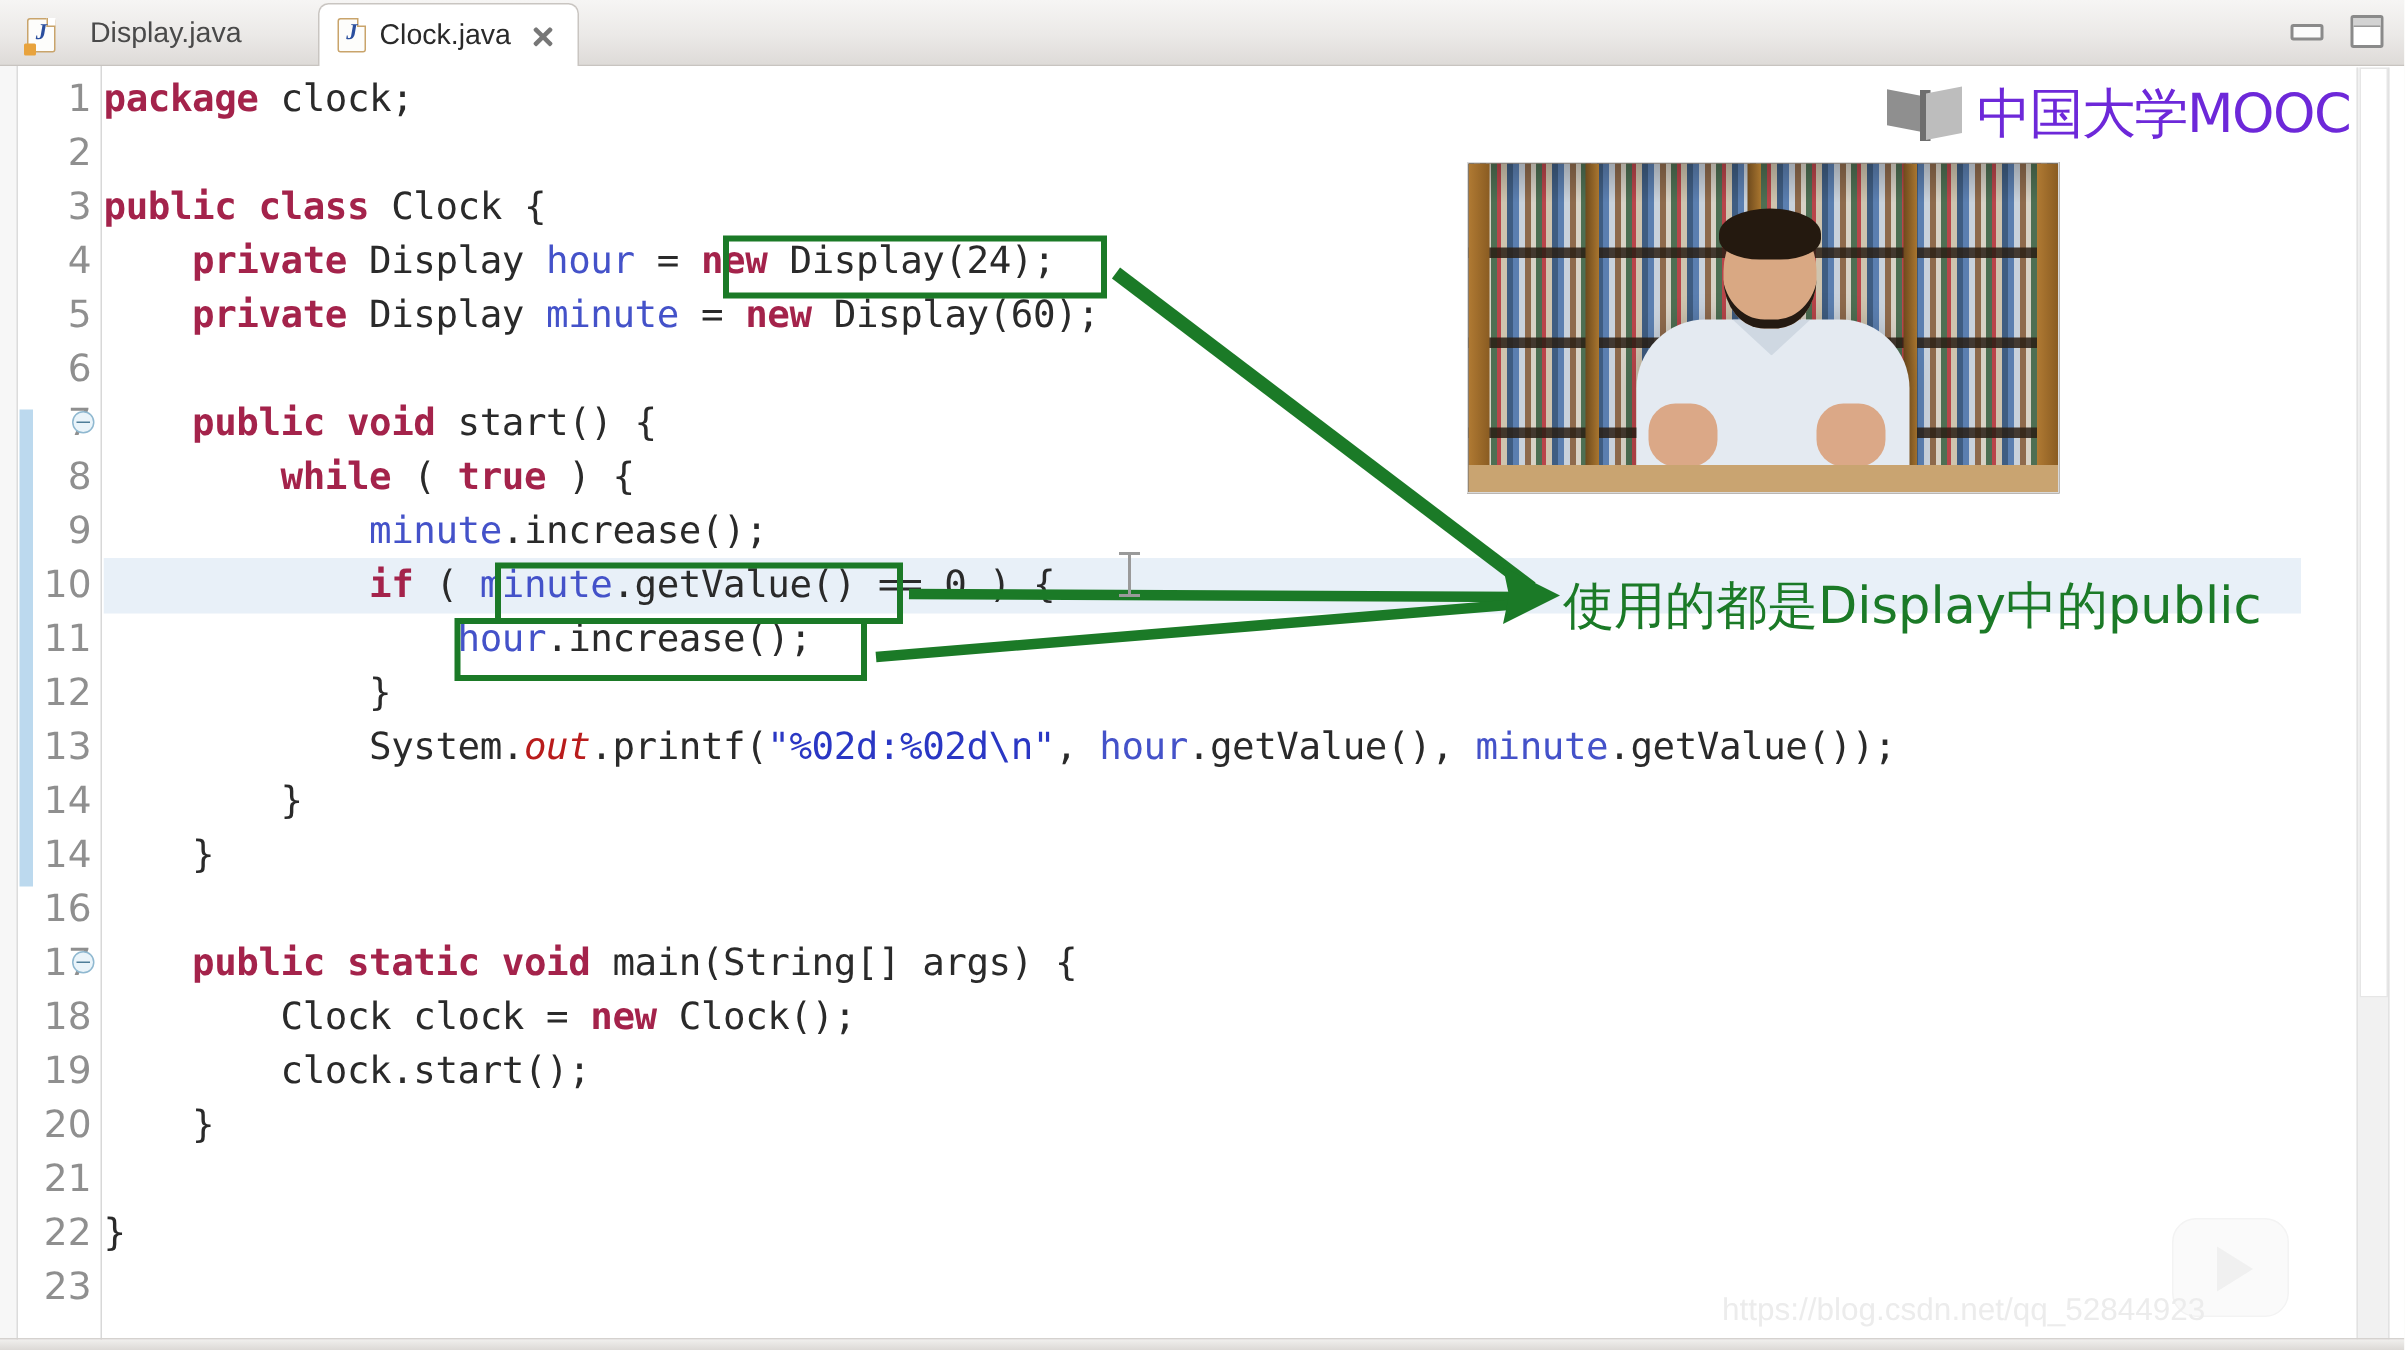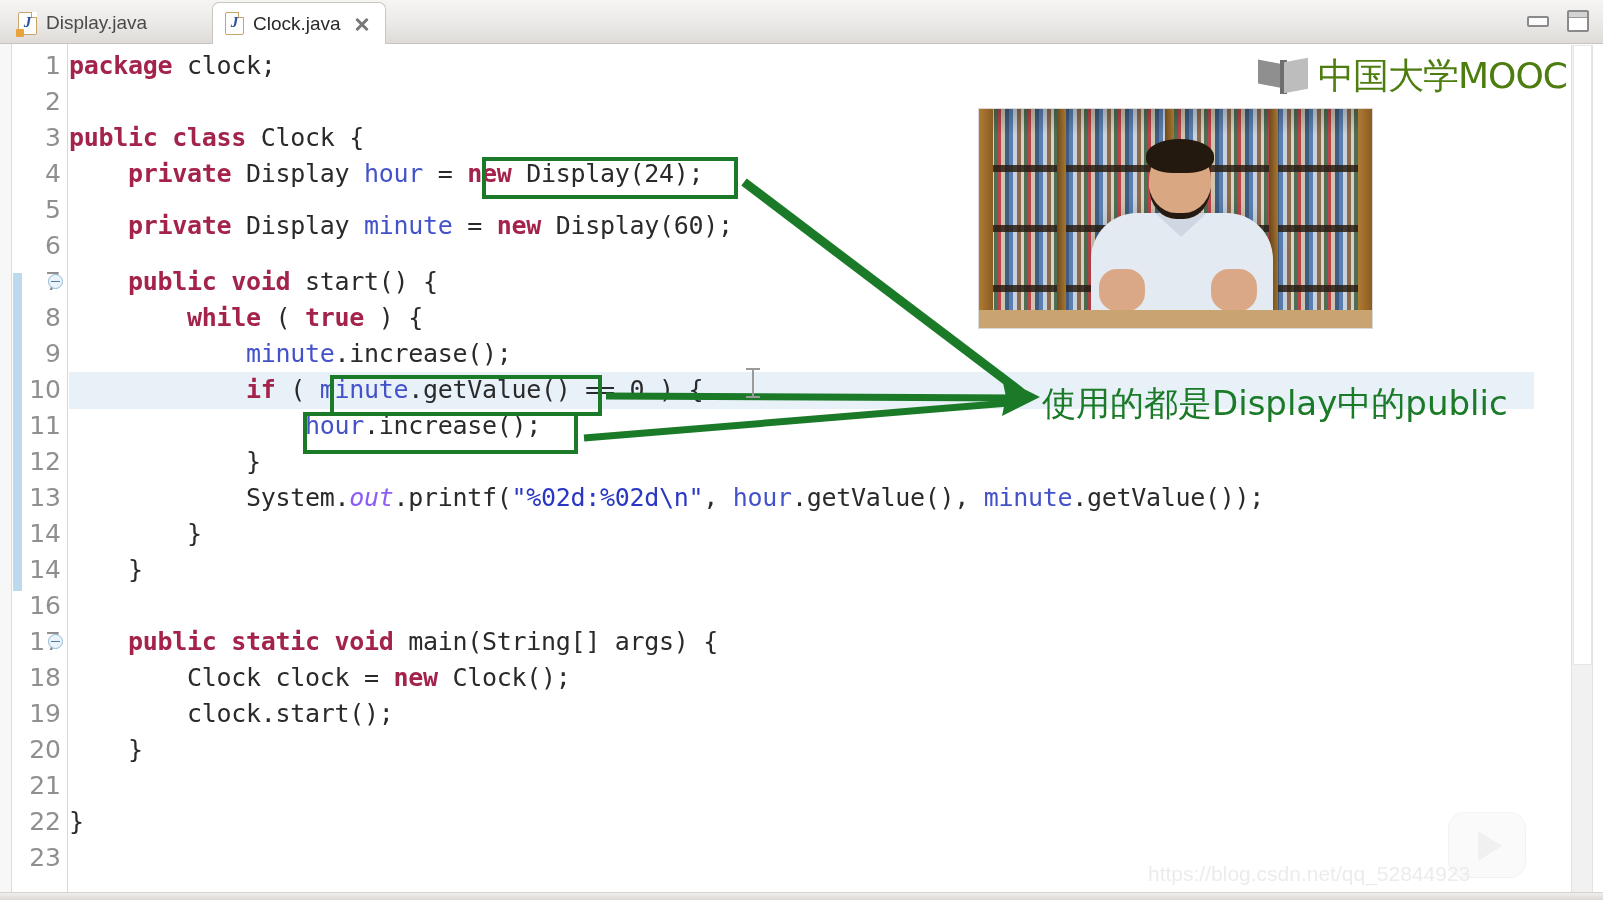--- a/index.html
+++ b/index.html
@@ -195,21 +195,21 @@
     height: 36px;
     line-height: 36px;
     white-space: pre;
     font-family: "DejaVu Sans Mono", monospace;
     font-size: 25px;
     color: #2a2a2a;
     letter-spacing: -0.3px;
   }
   .kw   { color: #a4234b; font-weight: bold; }
   .fld  { color: #4452c9; }
-  .sfld { color: #8b5cf6; font-style: italic; text-align: right; }
+  .sfld { color: #b91c1c; font-style: italic; text-align: right; }
   .str  { color: #2a37c4; }
 
   
   .gbox {
     position: absolute;
     border: 4px solid #1b7a27;
     box-sizing: border-box;
     pointer-events: none;
   }
 
@@ -344,21 +344,21 @@
     transform: skewY(-11deg);
   }
   #mooc .book .spine {
     position: absolute; left: 22px; top: 0px;
     width: 7px; height: 34px;
     background: #6e6e6e;
   }
   #mooc .logotext {
     font-family: "DejaVu Sans", sans-serif;
     font-size: 36px;
-    color: #4d7c0f;
+    color: #6d28d9;
     letter-spacing: -1px;
     white-space: nowrap;
   }
 
   
   #vscroll {
     position: absolute;
     right: 10px; top: 45px;
     width: 22px; height: 848px;
     background: #f1f1f1;
@@ -430,21 +430,21 @@
     box-sizing: border-box;
   }
 </style>
 </head>
 <body>
 
 <div id="window">
 
   <div id="tabbar">
 
-    <div class="tab inactive" style="left:6px;">
+    <div class="tab inactive" style="left:6px;gap:14px;">
       <span class="jicon">
         <span class="corner"></span>
           <span class="warn"></span>
       </span>
       <span>Display.java</span>
     </div>
 
     <div class="tab active" style="left:212px;">
       <span class="jicon">
         <span class="corner"></span>
@@ -495,21 +495,21 @@
     <div class="fold" style="left:48px; top:590px;"></div>
 
     <div id="code">
 
       <div id="current-line-hl" style="top:328px;"></div>
 
       <div class="cline" style="top:4px;"><span class="kw">package</span> clock;</div>
       <div class="cline" style="top:40px;"></div>
       <div class="cline" style="top:76px;"><span class="kw">public class</span> Clock {</div>
       <div class="cline" style="top:112px;">    <span class="kw">private</span> Display <span class="fld">hour</span> = <span class="kw">new</span> Display(24);</div>
-      <div class="cline" style="top:164px;">    <span class="kw">private</span> Display <span class="fld">minute</span> = <span class="kw">new</span> Display(60);</div>
+      <div class="cline" style="top:148px;">    <span class="kw">private</span> Display <span class="fld">minute</span> = <span class="kw">new</span> Display(60);</div>
       <div class="cline" style="top:184px;"></div>
       <div class="cline" style="top:220px;">    <span class="kw">public void</span> start() {</div>
       <div class="cline" style="top:256px;">        <span class="kw">while</span> ( <span class="kw">true</span> ) {</div>
       <div class="cline" style="top:292px;">            <span class="fld">minute</span>.increase();</div>
       <div class="cline" style="top:328px;">            <span class="kw">if</span> ( <span class="fld">minute</span>.getValue() == 0 ) {</div>
       <div class="cline" style="top:364px;">                <span class="fld">hour</span>.increase();</div>
       <div class="cline" style="top:400px;">            }</div>
       <div class="cline" style="top:436px;">            System.<span class="sfld">out</span>.printf(<span class="str">"%02d:%02d\n"</span>, <span class="fld">hour</span>.getValue(), <span class="fld">minute</span>.getValue());</div>
       <div class="cline" style="top:472px;">        }</div>
       <div class="cline" style="top:508px;">    }</div>

